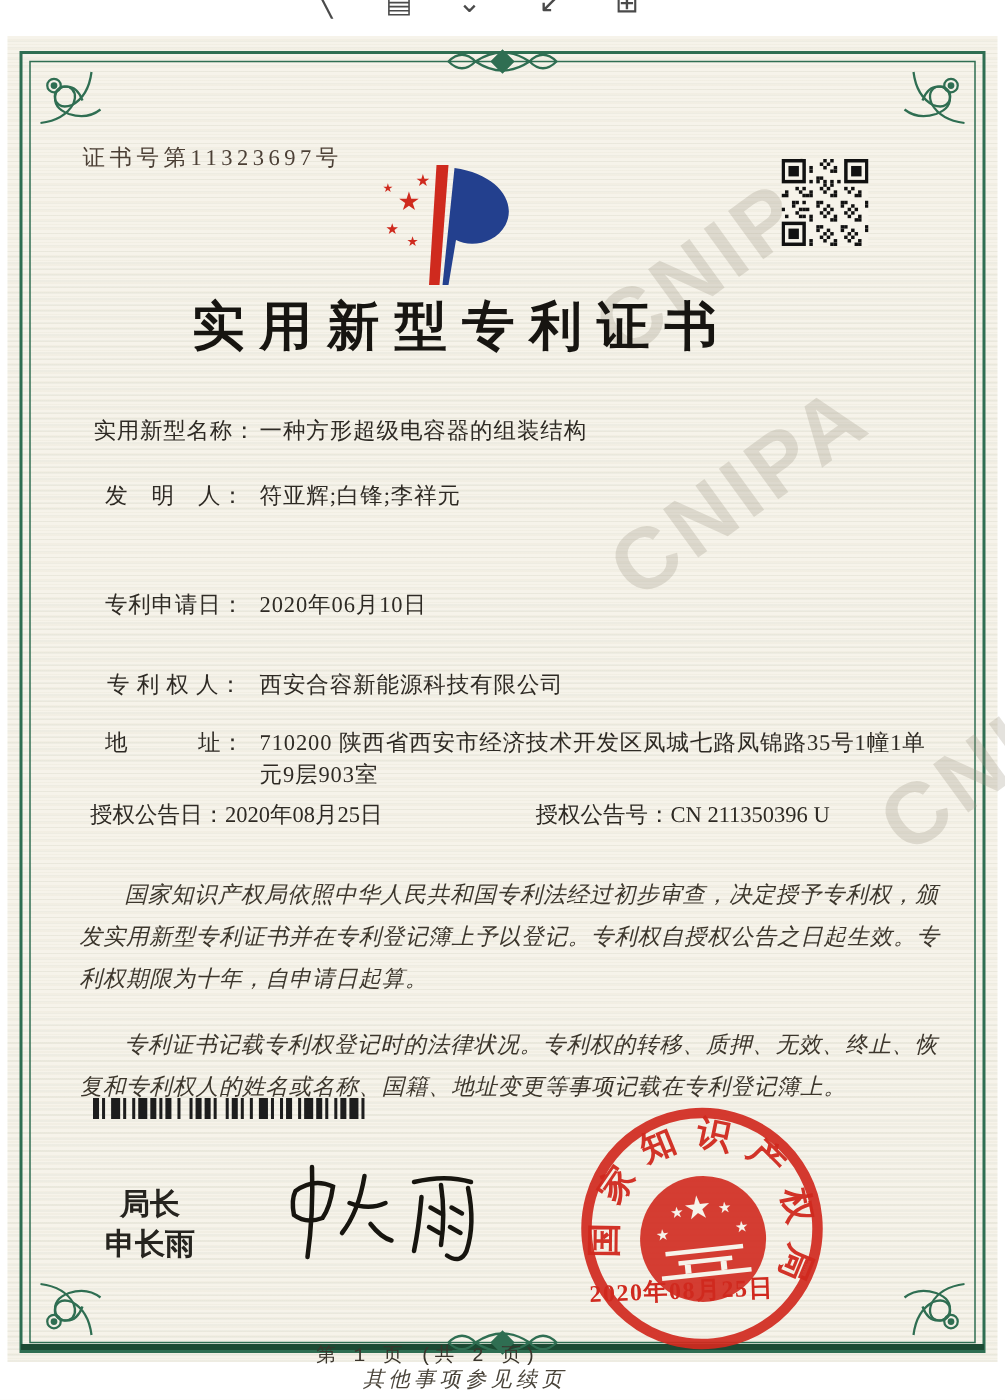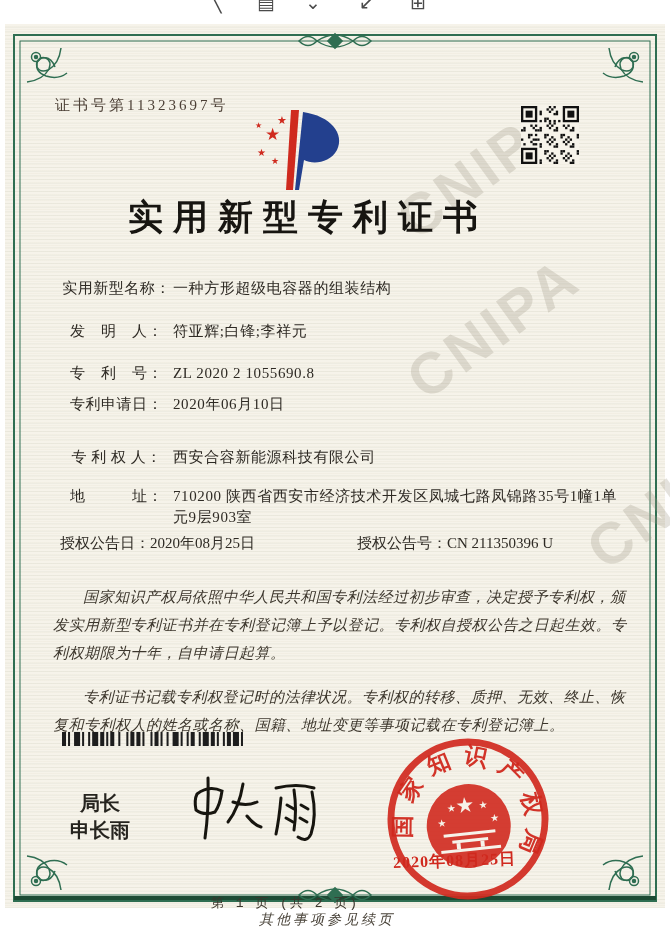--- a/index.html
+++ b/index.html
@@ -45,21 +45,21 @@
     font-size:20px;font-weight:bold;color:#26241f;line-height:27px;text-align:center;}
   .signature{position:absolute;left:178px;top:748px;}
 
   .seal{position:absolute;left:378px;top:710px;transform:rotate(-6deg);}
   .sealdate{position:absolute;left:388px;top:826px;width:170px;color:#d0291e;font-weight:bold;
     font-size:16px;letter-spacing:1px;transform:rotate(-2deg);}
 
   .pageinfo{position:absolute;left:80px;top:870px;width:400px;text-align:center;font-size:13px;
     color:#3a352c;letter-spacing:2px;font-family:Liberation Mono, monospace;}
   .footnote{position:absolute;left:0;top:911px;width:620px;text-align:center;font-size:14px;
-    font-style:italic;color:#4a443a;letter-spacing:3px;padding-left:17px;}
+    font-style:italic;color:#4a443a;letter-spacing:3px;}
 </style>
 </head>
 <body>
 
 <div class="stage">
 
   <div class="toolbar">
     <span class="ticon" style="left:210px">╲</span>
     <span class="ticon" style="left:257px">▤</span>
     <span class="ticon" style="left:305px">⌄</span>
@@ -240,24 +240,20 @@
     <div class="title">实用新型专利证书</div>
 
     <div class="frow" style="top:254px">
       <span class="flabel">实用新型名称：</span>
       <span class="fvalue">一种方形超级电容器的组装结构</span>
     </div>
     <div class="frow" style="top:297px">
       <span class="flabel">发　明　人：</span>
       <span class="fvalue">符亚辉;白锋;李祥元</span>
     </div>
-    <div class="frow" style="top:339px">
-      <span class="flabel">专　利　号：</span>
-      <span class="fvalue">ZL 2020 2 1055690.8</span>
-    </div>
     <div class="frow" style="top:370px">
       <span class="flabel">专利申请日：</span>
       <span class="fvalue">2020年06月10日</span>
     </div>
     <div class="frow" style="top:423px">
       <span class="flabel">专 利 权 人：</span>
       <span class="fvalue">西安合容新能源科技有限公司</span>
     </div>
     <div class="frow" style="top:462px">
       <span class="flabel">地　　　址：</span>

